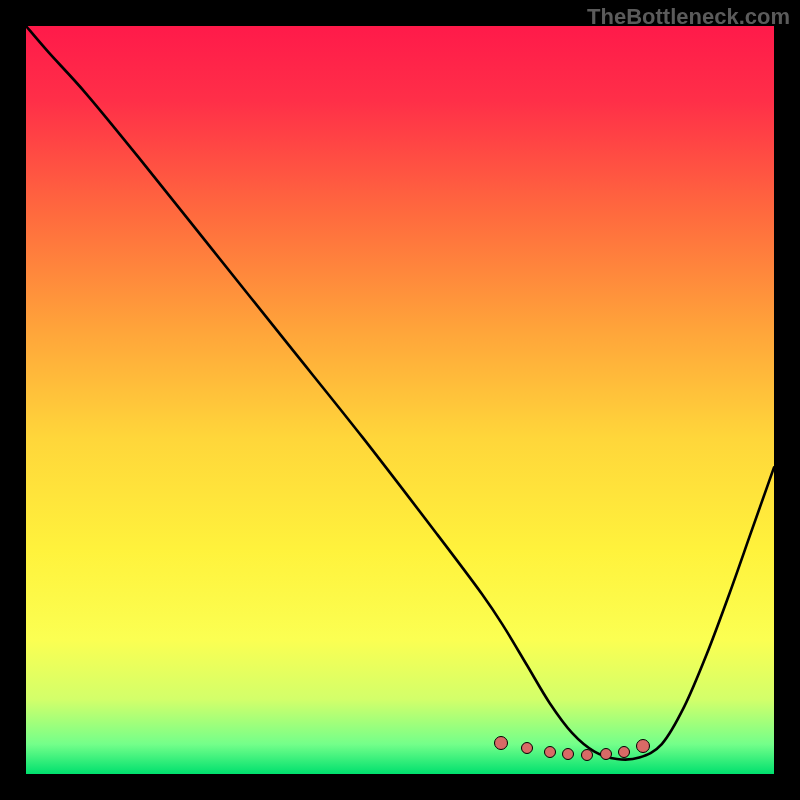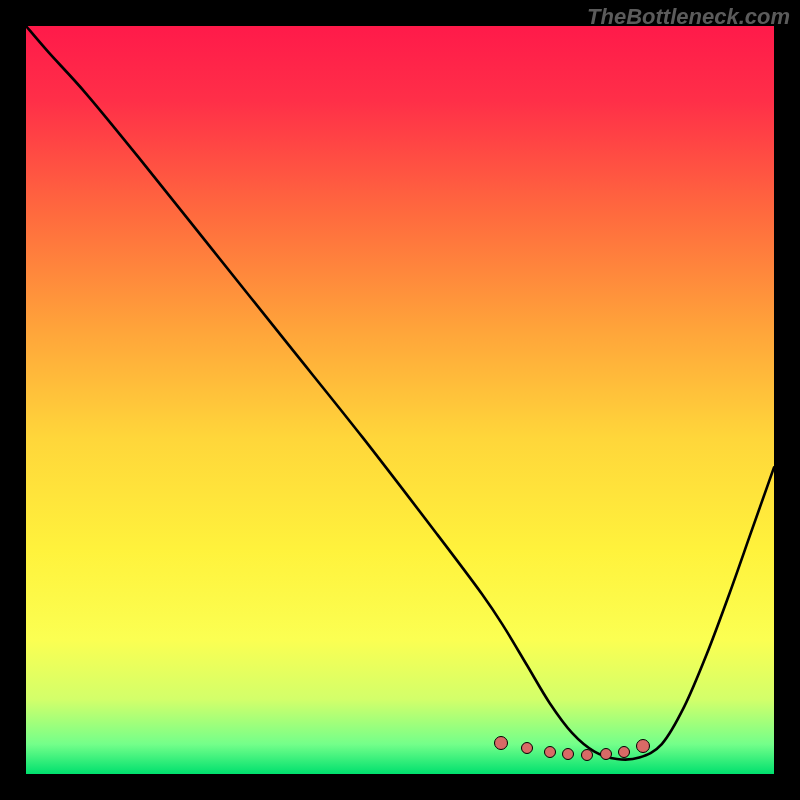--- a/index.html
+++ b/index.html
@@ -19,21 +19,20 @@
   }
   .watermark {
     position: absolute;
     top: 4px;
     right: 10px;
     color: #5b5b5b;
     font-size: 22px;
     font-weight: bold;
     z-index: 10;
     user-select: none;
-    font-style: italic;
   }
   .plot-wrap {
     position: absolute;
     left: 26px;
     top: 26px;
     width: 748px;
     height: 748px;
     background: #000;
   }
   .gradient {

